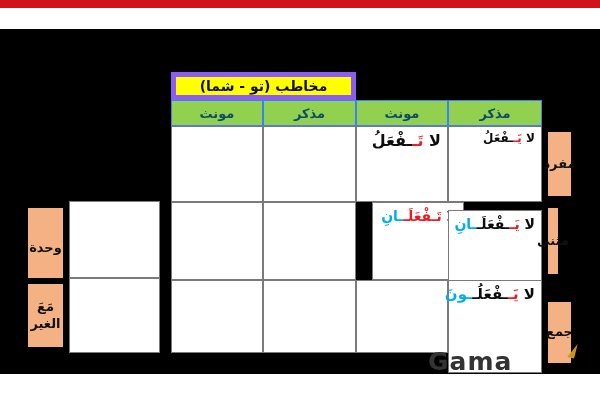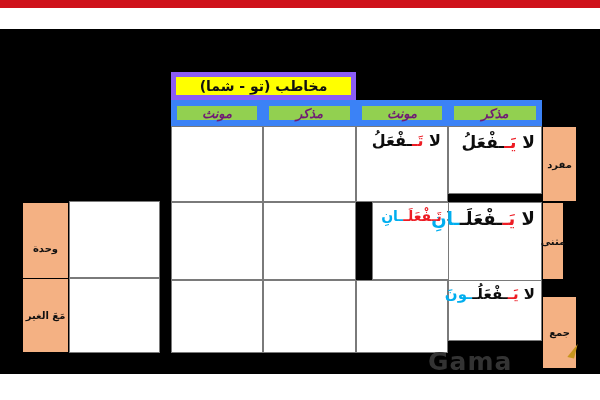--- a/index.html
+++ b/index.html
@@ -16,29 +16,29 @@
   *{box-sizing:border-box;margin:0;padding:0;}
   html,body{width:600px;height:400px;background:#ffffff;overflow:hidden;}
   body{font-family:"DejaVu Sans","Liberation Sans",sans-serif;}
   .stage{position:relative;width:600px;height:400px;background:#ffffff;}
   .top-bar{position:absolute;left:0;top:0;width:600px;height:8px;background:var(--top-bar-red);}
   .canvas{position:absolute;left:0;top:29px;width:600px;height:345px;background:var(--background-black);}
   .cell{position:absolute;direction:rtl;}
   .hdr-yellow{background:var(--header-yellow);border:5px solid #8b5cf6;
     display:flex;align-items:center;justify-content:center;
     font-weight:bold;font-size:14px;color:#111;}
-  .hdr-green{background:var(--gender-green);border:6px solid #3b82f6;
+  .hdr-green{background:var(--gender-green);border:1px solid #3b82f6;
     display:flex;align-items:center;justify-content:center;
-    font-weight:bold;font-size:13px;color:#701a75;font-style:italic;}
+    font-weight:bold;font-size:13px;color:#0c4a6e;}
   .body-cell{background:#ffffff;border:1px solid #7a7a7a;
     text-align:right;padding:4px 6px 0 11px;
     font-weight:bold;font-size:16px;line-height:1.3;white-space:nowrap;}
-  .salmon{background:var(--label-salmon);border:1px solid #000000;
+  .salmon{background:var(--label-salmon);border:6px solid #000000;
     display:flex;align-items:center;justify-content:center;text-align:center;
-    font-weight:bold;font-size:10px;color:#111;line-height:1.3;}
+    font-weight:bold;font-size:13px;color:#111;line-height:1.3;}
   .speaker{background:var(--header-yellow);border:1px solid #000;
     display:flex;align-items:center;justify-content:center;
     font-weight:bold;font-size:13px;color:#111;}
   .seg-black{color:#0d0d0d;}
   .seg-red{color:var(--accent-red);}
   .seg-blue{color:var(--suffix-blue);}
   .watermark{position:absolute;left:428px;top:349px;width:150px;height:26px;
     color:var(--watermark-gray);font-weight:bold;font-size:25px;
     letter-spacing:1px;line-height:26px;
     font-family:"DejaVu Sans","Liberation Sans",sans-serif;}
@@ -58,31 +58,31 @@
   <div class="cell hdr-yellow" style="left:171px;top:72px;width:185px;height:28px;">مخاطب (تو - شما)</div>
 
   <div class="cell hdr-green" style="left:171px;top:100px;width:92px;height:26px;">مونث</div>
   <div class="cell hdr-green" style="left:263px;top:100px;width:93px;height:26px;">مذكر</div>
   <div class="cell hdr-green" style="left:356px;top:100px;width:92px;height:26px;">مونث</div>
   <div class="cell hdr-green" style="left:448px;top:100px;width:94px;height:26px;">مذكر</div>
 
   <div class="cell body-cell" style="left:171px;top:126px;width:92px;height:76px;"></div>
   <div class="cell body-cell" style="left:263px;top:126px;width:93px;height:76px;"></div>
   <div class="cell body-cell" style="left:356px;top:126px;width:92px;height:76px;"><span class="seg-black">لا </span><span class="seg-red">تَـ</span><span class="seg-black">ـفْعَلُ</span></div>
-  <div class="cell body-cell" style="left:448px;top:126px;width:94px;height:68px;font-size:17px;"><span class="seg-black">لا </span><span class="seg-red">يَـ</span><span class="seg-black">ـفْعَلُ</span></div>
+  <div class="cell body-cell" style="left:448px;top:126px;width:94px;height:76px;font-size:12px;"><span class="seg-black">لا </span><span class="seg-red">يَـ</span><span class="seg-black">ـفْعَلُ</span></div>
 
   <div class="cell body-cell" style="left:171px;top:202px;width:92px;height:78px;"></div>
   <div class="cell body-cell" style="left:263px;top:202px;width:93px;height:78px;"></div>
   <div class="cell body-cell" style="left:356px;top:202px;width:92px;height:78px;font-size:14px;margin-left:16px;"><span class="seg-black">لا </span><span class="seg-red">تَـفْعَلَـ</span><span class="seg-blue">ـانِ</span></div>
-  <div class="cell body-cell" style="left:448px;top:202px;width:94px;height:102px;font-size:18px;"><span class="seg-black">لا </span><span class="seg-red">يَـ</span><span class="seg-black">ـفْعَلَـ</span><span class="seg-blue">ـانِ</span></div>
+  <div class="cell body-cell" style="left:448px;top:210px;width:94px;height:102px;font-size:14px;"><span class="seg-black">لا </span><span class="seg-red">يَـ</span><span class="seg-black">ـفْعَلَـ</span><span class="seg-blue">ـانِ</span></div>
 
   <div class="cell body-cell" style="left:171px;top:280px;width:92px;height:73px;"></div>
   <div class="cell body-cell" style="left:263px;top:280px;width:93px;height:73px;"></div>
   <div class="cell body-cell" style="left:356px;top:280px;width:92px;height:73px;"></div>
-  <div class="cell body-cell" style="left:448px;top:280px;width:94px;height:61px;font-size:15px;"><span class="seg-black">لا </span><span class="seg-red">يَـ</span><span class="seg-black">ـفْعَلُـ</span><span class="seg-blue">ـونَ</span></div>
+  <div class="cell body-cell" style="left:448px;top:280px;width:94px;height:93px;font-size:15px;"><span class="seg-black">لا </span><span class="seg-red">يَـ</span><span class="seg-black">ـفْعَلُـ</span><span class="seg-blue">ـونَ</span></div>
 
   <div class="cell salmon" style="left:542px;top:126px;width:35px;height:76px;">مفرد</div>
   <div class="cell salmon" style="left:542px;top:202px;width:22px;height:78px;">مثنى</div>
   <div class="cell salmon" style="left:542px;top:296px;width:35px;height:73px;">جمع</div>
 
   <div class="cell body-cell" style="left:69px;top:201px;width:91px;height:77px;"></div>
   <div class="cell body-cell" style="left:69px;top:278px;width:91px;height:75px;"></div>
   <div class="cell salmon" style="left:22px;top:202px;width:47px;height:92px;">وحدة</div>
   <div class="cell salmon" style="left:22px;top:278px;width:47px;height:75px;padding:2px;">مَعَ الغير</div>
 

